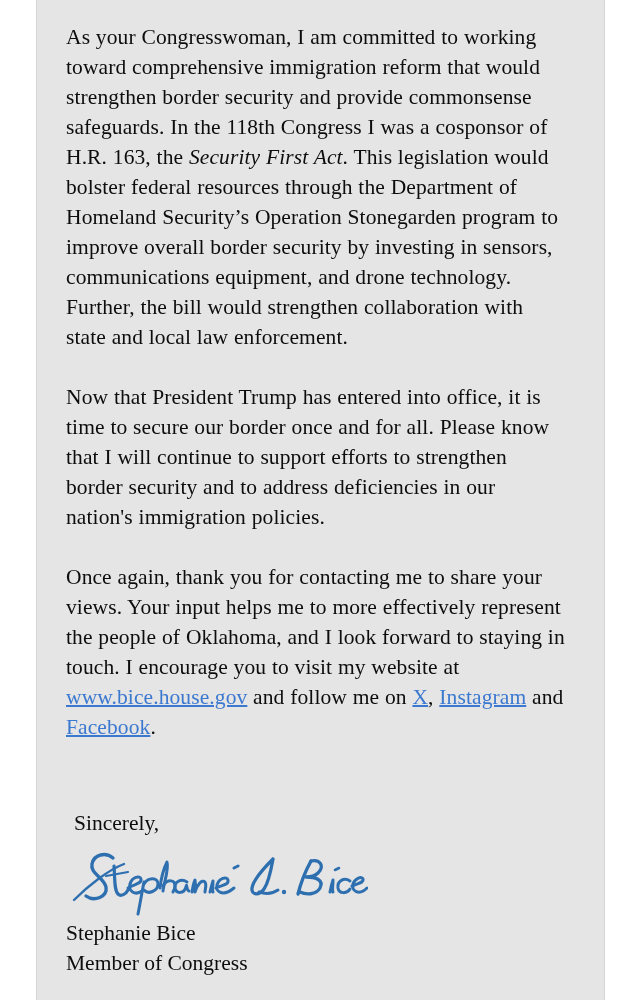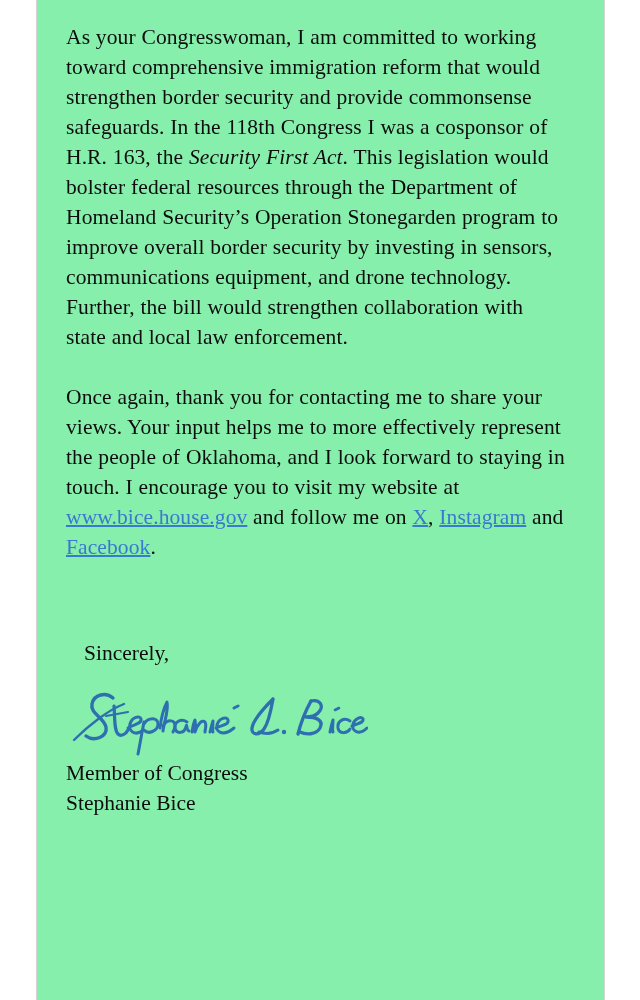--- a/index.html
+++ b/index.html
@@ -32,21 +32,21 @@
   }
   .rule-left  { left: 36px; }
   .rule-right { left: 604px; }
 
   .letter-body {
     position: absolute;
     left: 37px;
     right: 36px;
     top: 0;
     bottom: 0;
-    background: #86efac;
+    background: #e5e5e5;
     padding: 22px 39px 0 29px;
     box-sizing: border-box;
   }
 
   p.para {
     margin: 0 0 30px 0;
     font-size: 21.5px;
     line-height: 30px;
     color: #0d0d0d;
     text-align: left;
@@ -59,21 +59,21 @@
   .italic {
     font-style: italic;
   }
 
   a.link {
     color: #3b78d0;
     text-underline-offset: 1px;
   }
 
   .closing {
-    margin: 18px;
+    margin: 8px;
     font-size: 21.5px;
     line-height: 30px;
     color: #0d0d0d;
   }
 
   .signature-block {
     margin-top: 6px;
     height: 72px;
     position: relative;
   }
@@ -98,20 +98,21 @@
 
 <div class="page">
 
   <div class="rule rule-left"></div>
   <div class="rule rule-right"></div>
 
   <div class="letter-body">
 
     <p class="para"><span>As your Congresswoman, I am committed to working toward comprehensive immigration reform that would strengthen border security and provide commonsense safeguards. In the 118th Congress I was a cosponsor of H.R. 163, the </span><em class="italic">Security First Act</em><span>. This legislation would bolster federal resources through the Department of Homeland Security’s Operation Stonegarden program to improve overall border security by investing in sensors, communications equipment, and drone technology. Further, the bill would strengthen collaboration with state and local law enforcement.</span></p>
 
+    <p class="para">Now that President Trump has entered into office, it is time to secure our border once and for all. Please know that I will continue to support efforts to strengthen border security and to address deficiencies in our nation's immigration policies.</p>
 
     <p class="para"><span>Once again, thank you for contacting me to share your views. Your input helps me to more effectively represent the people of Oklahoma, and I look forward to staying in touch. I encourage you to visit my website at </span><a class="link" href="#">www.bice.house.gov</a><span> and follow me on </span><a class="link" href="#">X</a><span>, </span><a class="link" href="#">Instagram</a><span> and </span><a class="link" href="#">Facebook</a><span>.</span></p>
 
     <div class="gap-before-closing"></div>
 
     <p class="closing">Sincerely,</p>
 
     <div class="signature-block">
       <svg class="signature-svg" width="300" height="72" viewBox="0 0 300 72" aria-hidden="true">
         <g fill="none" stroke="#2e6fb0" stroke-linecap="round" stroke-linejoin="round">
@@ -152,17 +153,17 @@
           <path d="M262 46 C263 41, 264 37, 265 34 C265 40, 264 44, 265 46" stroke-width="3"></path>
           <path d="M267 24 L271 22" stroke-width="2.6"></path>
 
           <path d="M282 35 C276 31, 269 35, 270 42 C271 48, 279 48, 282 43" stroke-width="3"></path>
 
           <path d="M284 40 C290 37, 296 37, 295 33 C294 30, 287 32, 285 38 C283 45, 291 50, 299 42" stroke-width="3"></path>
         </g>
       </svg>
     </div>
 
+    <p class="signature-name">Stephanie Bice</p>
     <p class="signature-name">Member of Congress</p>
-    <p class="signature-name">Stephanie Bice</p>
 
   </div>
 </div>
 
 </body></html>

